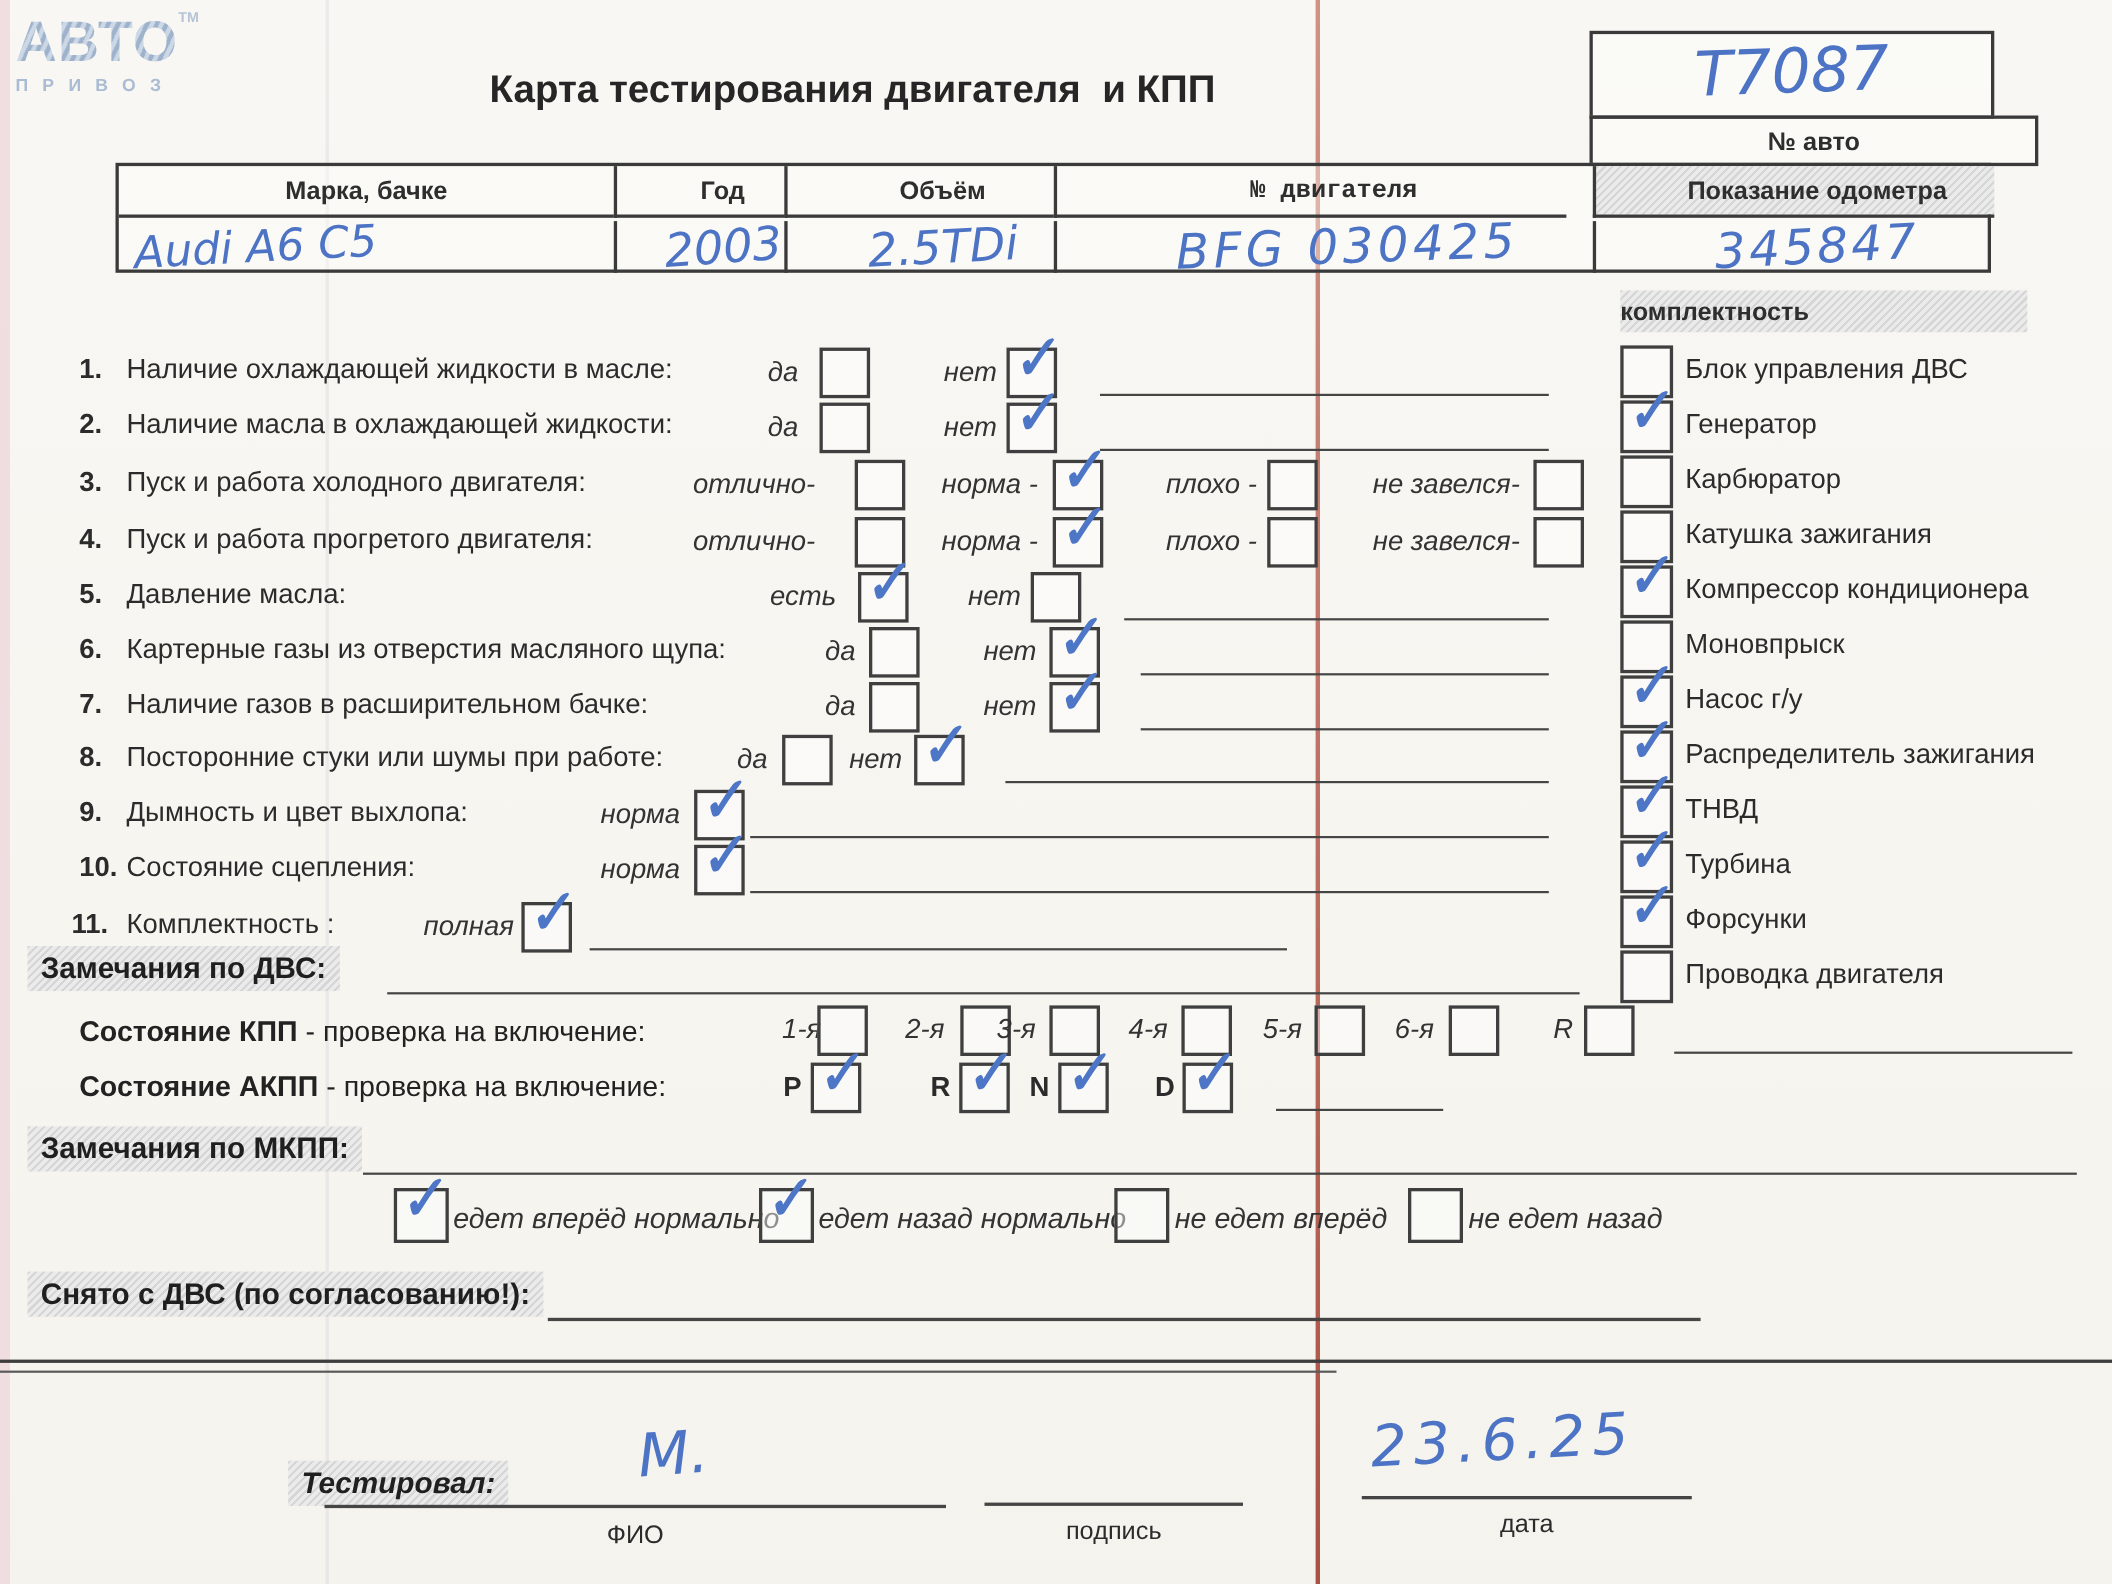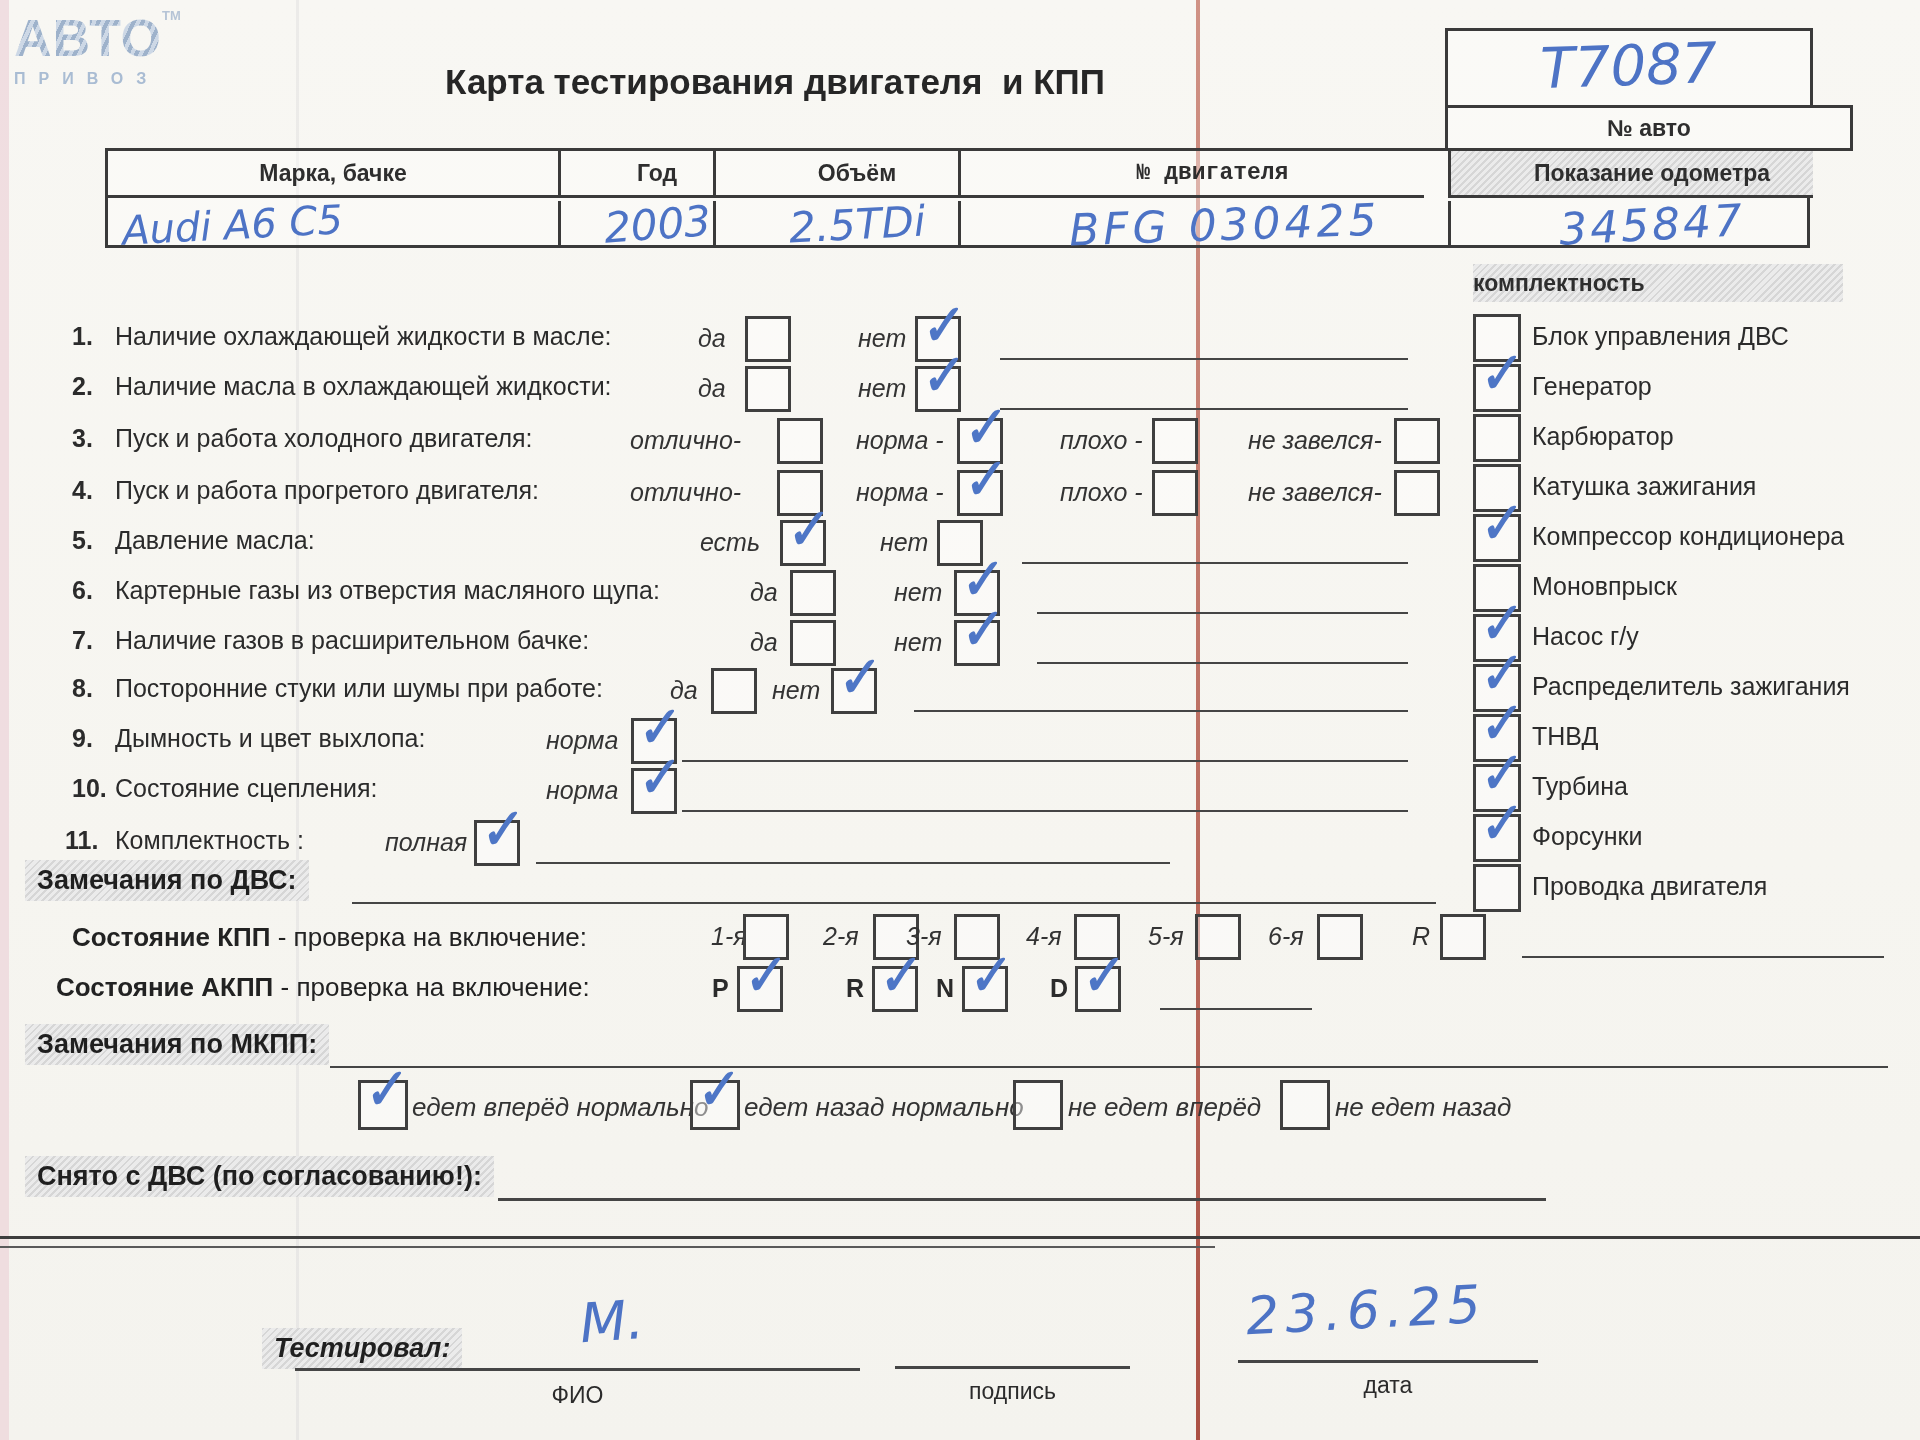--- a/index.html
+++ b/index.html
@@ -293,21 +293,21 @@
     <span class="opt" style="left:1148px;top:12px;">5-я</span>
     <div class="cbx" style="left:1195px;top:4px;"></div>
     <span class="opt" style="left:1268px;top:12px;">6-я</span>
     <div class="cbx" style="left:1317px;top:4px;"></div>
     <span class="opt" style="left:1412px;top:12px;font-style:italic;">R</span>
     <div class="cbx" style="left:1440px;top:4px;"></div>
     <div class="uline" style="left:1522px;width:362px;top:46px;"></div>
   </div>
 
   <div class="row" style="top:962px;">
-    <span class="mid" style="position:absolute;left:56px;top:10px;">
+    <span class="mid" style="position:absolute;left:72px;top:10px;">
       <b>Состояние АКПП</b><span> - проверка на включение:</span>
     </span>
     <span class="q" style="left:712px;top:12px;font-weight:bold;">P</span>
     <div class="cbx checked" style="left:737px;top:4px;">
         <span class="mark">✓</span>
       </div>
     <span class="q" style="left:846px;top:12px;font-weight:bold;">R</span>
     <div class="cbx checked" style="left:872px;top:4px;">
         <span class="mark">✓</span>
       </div>

